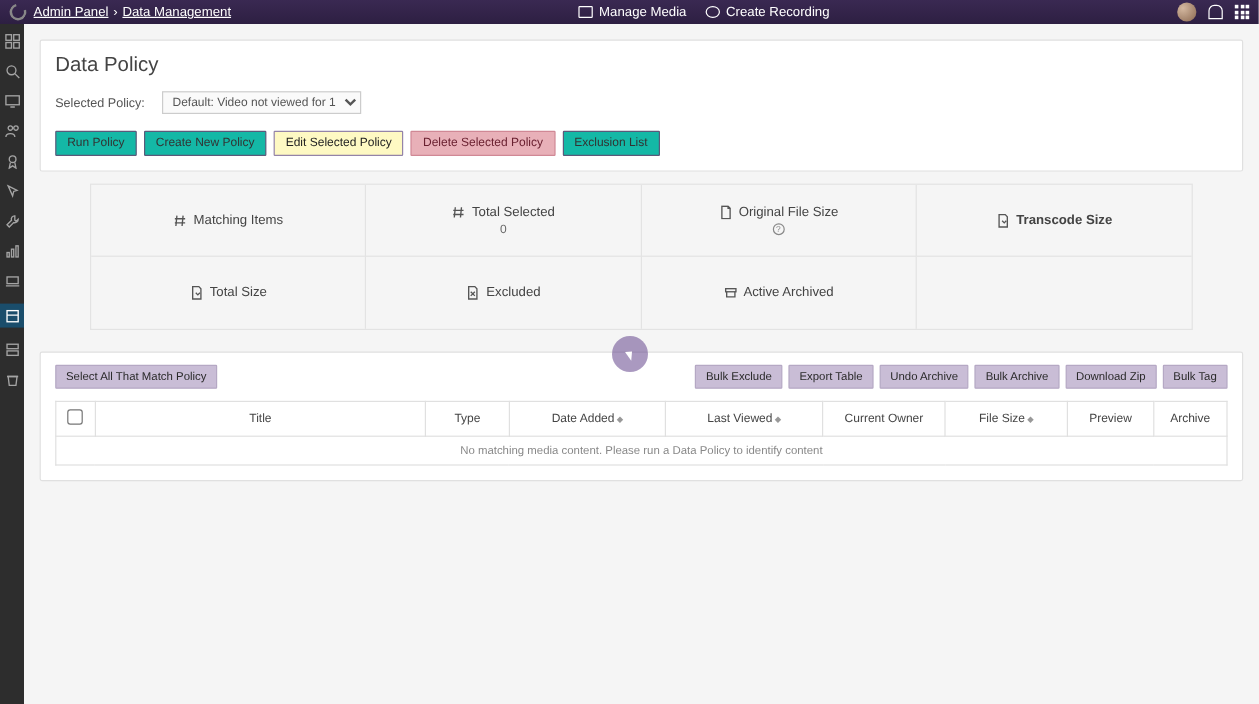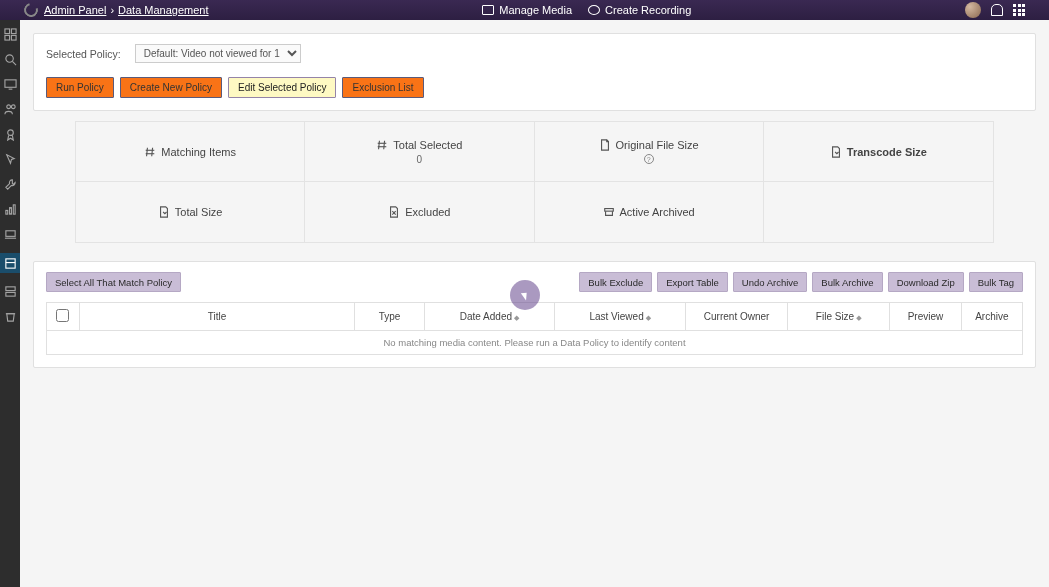--- a/index.html
+++ b/index.html
@@ -1,19 +1,19 @@
 <!DOCTYPE html>
 <html><head>
 <meta charset="utf-8">
 <style>
 * { margin: 0; padding: 0; box-sizing: border-box; }
 body { font-family: -apple-system, BlinkMacSystemFont, "Segoe UI", Arial, sans-serif; background: #f5f5f5; height: 587px; width: 1049px; overflow: hidden; position: relative; }
 
 
-.topbar { height: 20px; background: linear-gradient(to bottom, #3a2952, #2d1f42); display: flex; align-items: center; padding: 0 24px; color: #fff; font-size: 11px; }
+.topbar { height: 20px; background: linear-gradient(to bottom, #3a2952, #2d1f42); display: flex; align-items: center; padding: 0 8px; color: #fff; font-size: 11px; }
 .topbar .logo { width: 14px; height: 14px; border: 2px solid #888; border-radius: 50%; border-top-color: transparent; transform: rotate(30deg); margin-right: 6px; }
 .topbar .breadcrumb { display: flex; align-items: center; gap: 4px; }
 .topbar .breadcrumb a { color: #fff; text-decoration: underline; }
 .topbar .center { flex: 1; display: flex; justify-content: center; gap: 16px; }
 .topbar .center .link { display: flex; align-items: center; gap: 5px; cursor: pointer; }
 .topbar .center .icon-box { width: 12px; height: 10px; border: 1px solid #fff; border-radius: 1px; }
 .topbar .right { display: flex; align-items: center; gap: 10px; }
 .topbar .avatar { width: 16px; height: 16px; border-radius: 50%; background: radial-gradient(circle at 30% 30%, #d4b8a0, #8a6850); }
 .topbar .bell { width: 12px; height: 12px; position: relative; }
 .topbar .bell::before { content: ""; position: absolute; width: 10px; height: 10px; border: 1px solid #fff; border-radius: 5px 5px 0 0; top: 0; left: 0; }
@@ -29,21 +29,21 @@
 
 
 .main { position: absolute; left: 20px; right: 0; top: 20px; bottom: 0; padding: 13px; }
 .panel { background: #fff; border: 1px solid #e0e0e0; border-radius: 2px; padding: 10px 12px 12px; }
 .page-title { font-size: 17px; font-weight: 400; color: #444; margin-bottom: 12px; }
 .policy-row { display: flex; align-items: center; gap: 14px; margin-bottom: 14px; }
 .policy-row label { font-size: 10.5px; color: #555; }
 .policy-row select { font-size: 10px; padding: 2px 4px; width: 166px; border: 1px solid #ccc; color: #555; background: #fafafa; }
 
 .action-row { display: flex; gap: 6px; }
-.btn { font-size: 10px; padding: 4px 9px; border: 1px solid #5a5a7a; background: #f97316; color: #333; cursor: pointer; border-radius: 1px; white-space: nowrap; }
+.btn { font-size: 10px; padding: 4px 9px; border: 1px solid #5a5a7a; background: #14b8a6; color: #333; cursor: pointer; border-radius: 1px; white-space: nowrap; }
 .btn.active { background: #fef9c3; border-color: #9484a8; color: #222; }
 .btn.danger { background: #e8b0b8; border-color: #d08895; color: #6a2030; }
 
 
 .stat-grid { margin: 10px 42px 16px; display: grid; grid-template-columns: repeat(4, 1fr); border: 1px solid #e3e3e3; }
 .stat-card { border-right: 1px solid #e3e3e3; border-bottom: 1px solid #e3e3e3; height: 60px; display: flex; flex-direction: column; align-items: center; justify-content: center; font-size: 11px; color: #444; gap: 3px; }
 .stat-card:nth-child(4n) { border-right: none; font-weight: bold; }
 .stat-card:nth-child(n+5) { border-bottom: none; }
 .stat-label { display: flex; align-items: center; gap: 5px; }
 .stat-label svg { width: 12px; height: 12px; stroke: #555; fill: none; stroke-width: 1.3; }
@@ -175,30 +175,32 @@
   <div class="nav-icon">
       <svg viewBox="0 0 14 14">
         <path d="M3 4h8l-1 8H4z"></path>
         <line x1="2" y1="4" x2="12" y2="4"></line>
       </svg>
     </div>
 </div>
 
 <div class="main">
   <div class="panel">
+    <div class="page-title">Data Policy</div>
     <div class="policy-row">
       <label>Selected Policy:</label>
       <select>
         <option>Default: Video not viewed for 1 year</option>
       </select>
     </div>
     <div class="action-row">
       <button class="btn">Run Policy</button>
       <button class="btn">Create New Policy</button>
       <button class="btn active">Edit Selected Policy</button>
+      <button class="btn danger">Delete Selected Policy</button>
       <button class="btn">Exclusion List</button>
     </div>
   </div>
 
   <div class="stat-grid">
     <div class="stat-card">
       <div class="stat-label">
           <svg viewBox="0 0 14 14">
             <line x1="4" y1="2" x2="3" y2="12"></line>
             <line x1="10" y1="2" x2="9" y2="12"></line>

